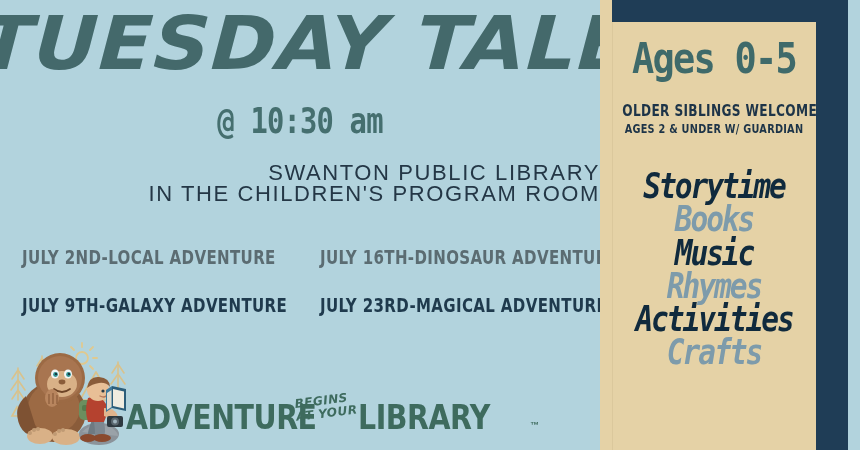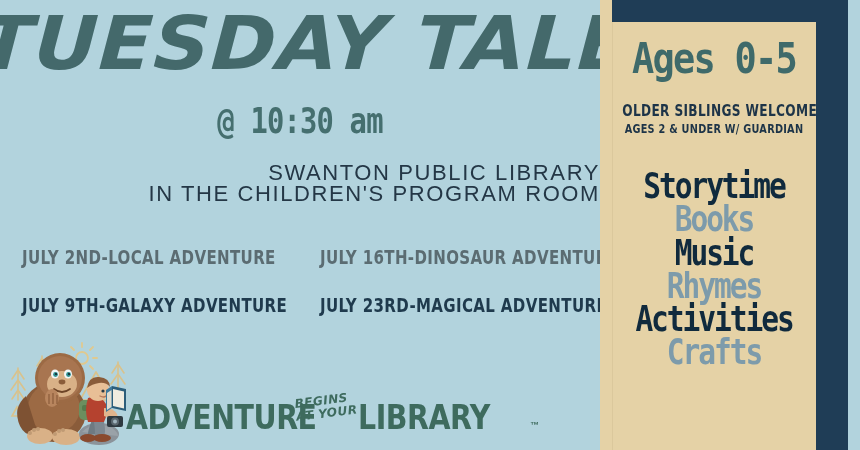--- a/index.html
+++ b/index.html
@@ -169,21 +169,21 @@
     position:absolute;left:612px;top:123px;width:204px;
     text-align:center;
     font-family:"DejaVu Sans Condensed","DejaVu Sans", sans-serif;
     font-weight:bold;font-size:12px;line-height:1;
     letter-spacing:0.3px;color:#1d3448;
     transform:scaleX(0.9);transform-origin:center top;
     white-space:nowrap;
   }
 
   #activity-list{
-    position:absolute;left:612px;top:168px;width:204px;
+    position:absolute;left:612px;top:168px;width:204px;font-style:italic;
   }
   .activity-word{
     display:block;width:204px;text-align:center;
     font-family:"DejaVu Sans Mono", monospace;
     font-weight:bold;
     line-height:0.98;
     letter-spacing:-2.5px;
     white-space:nowrap;
     transform:scaleX(0.82);
     transform-origin:center top;

